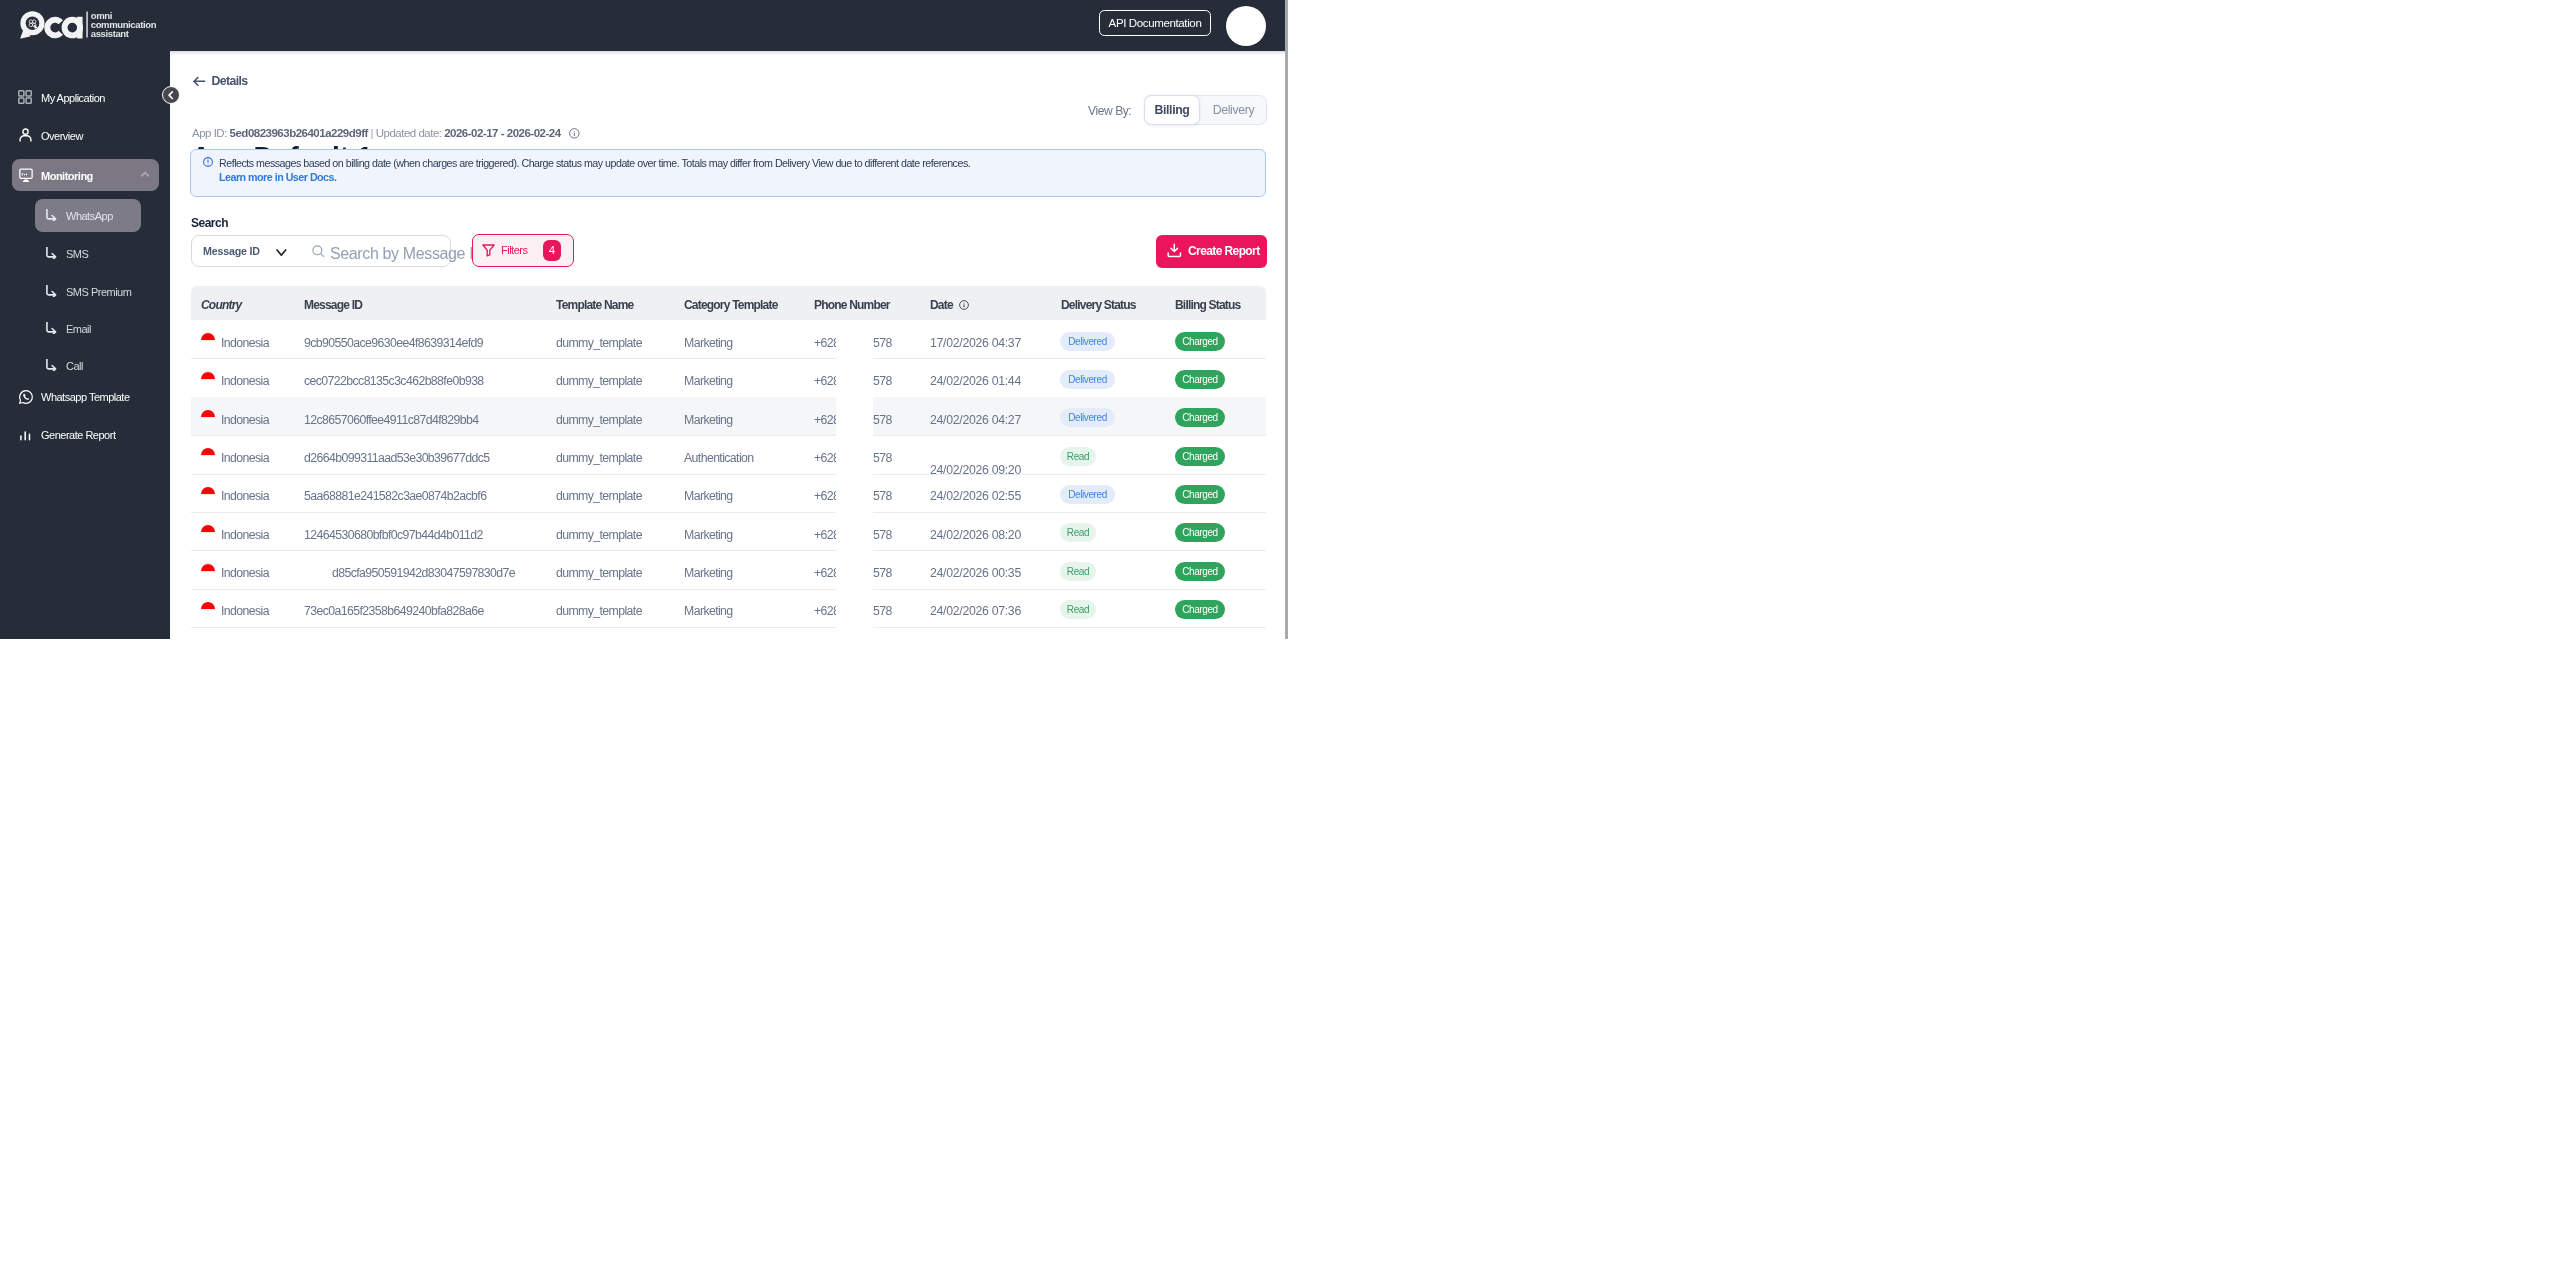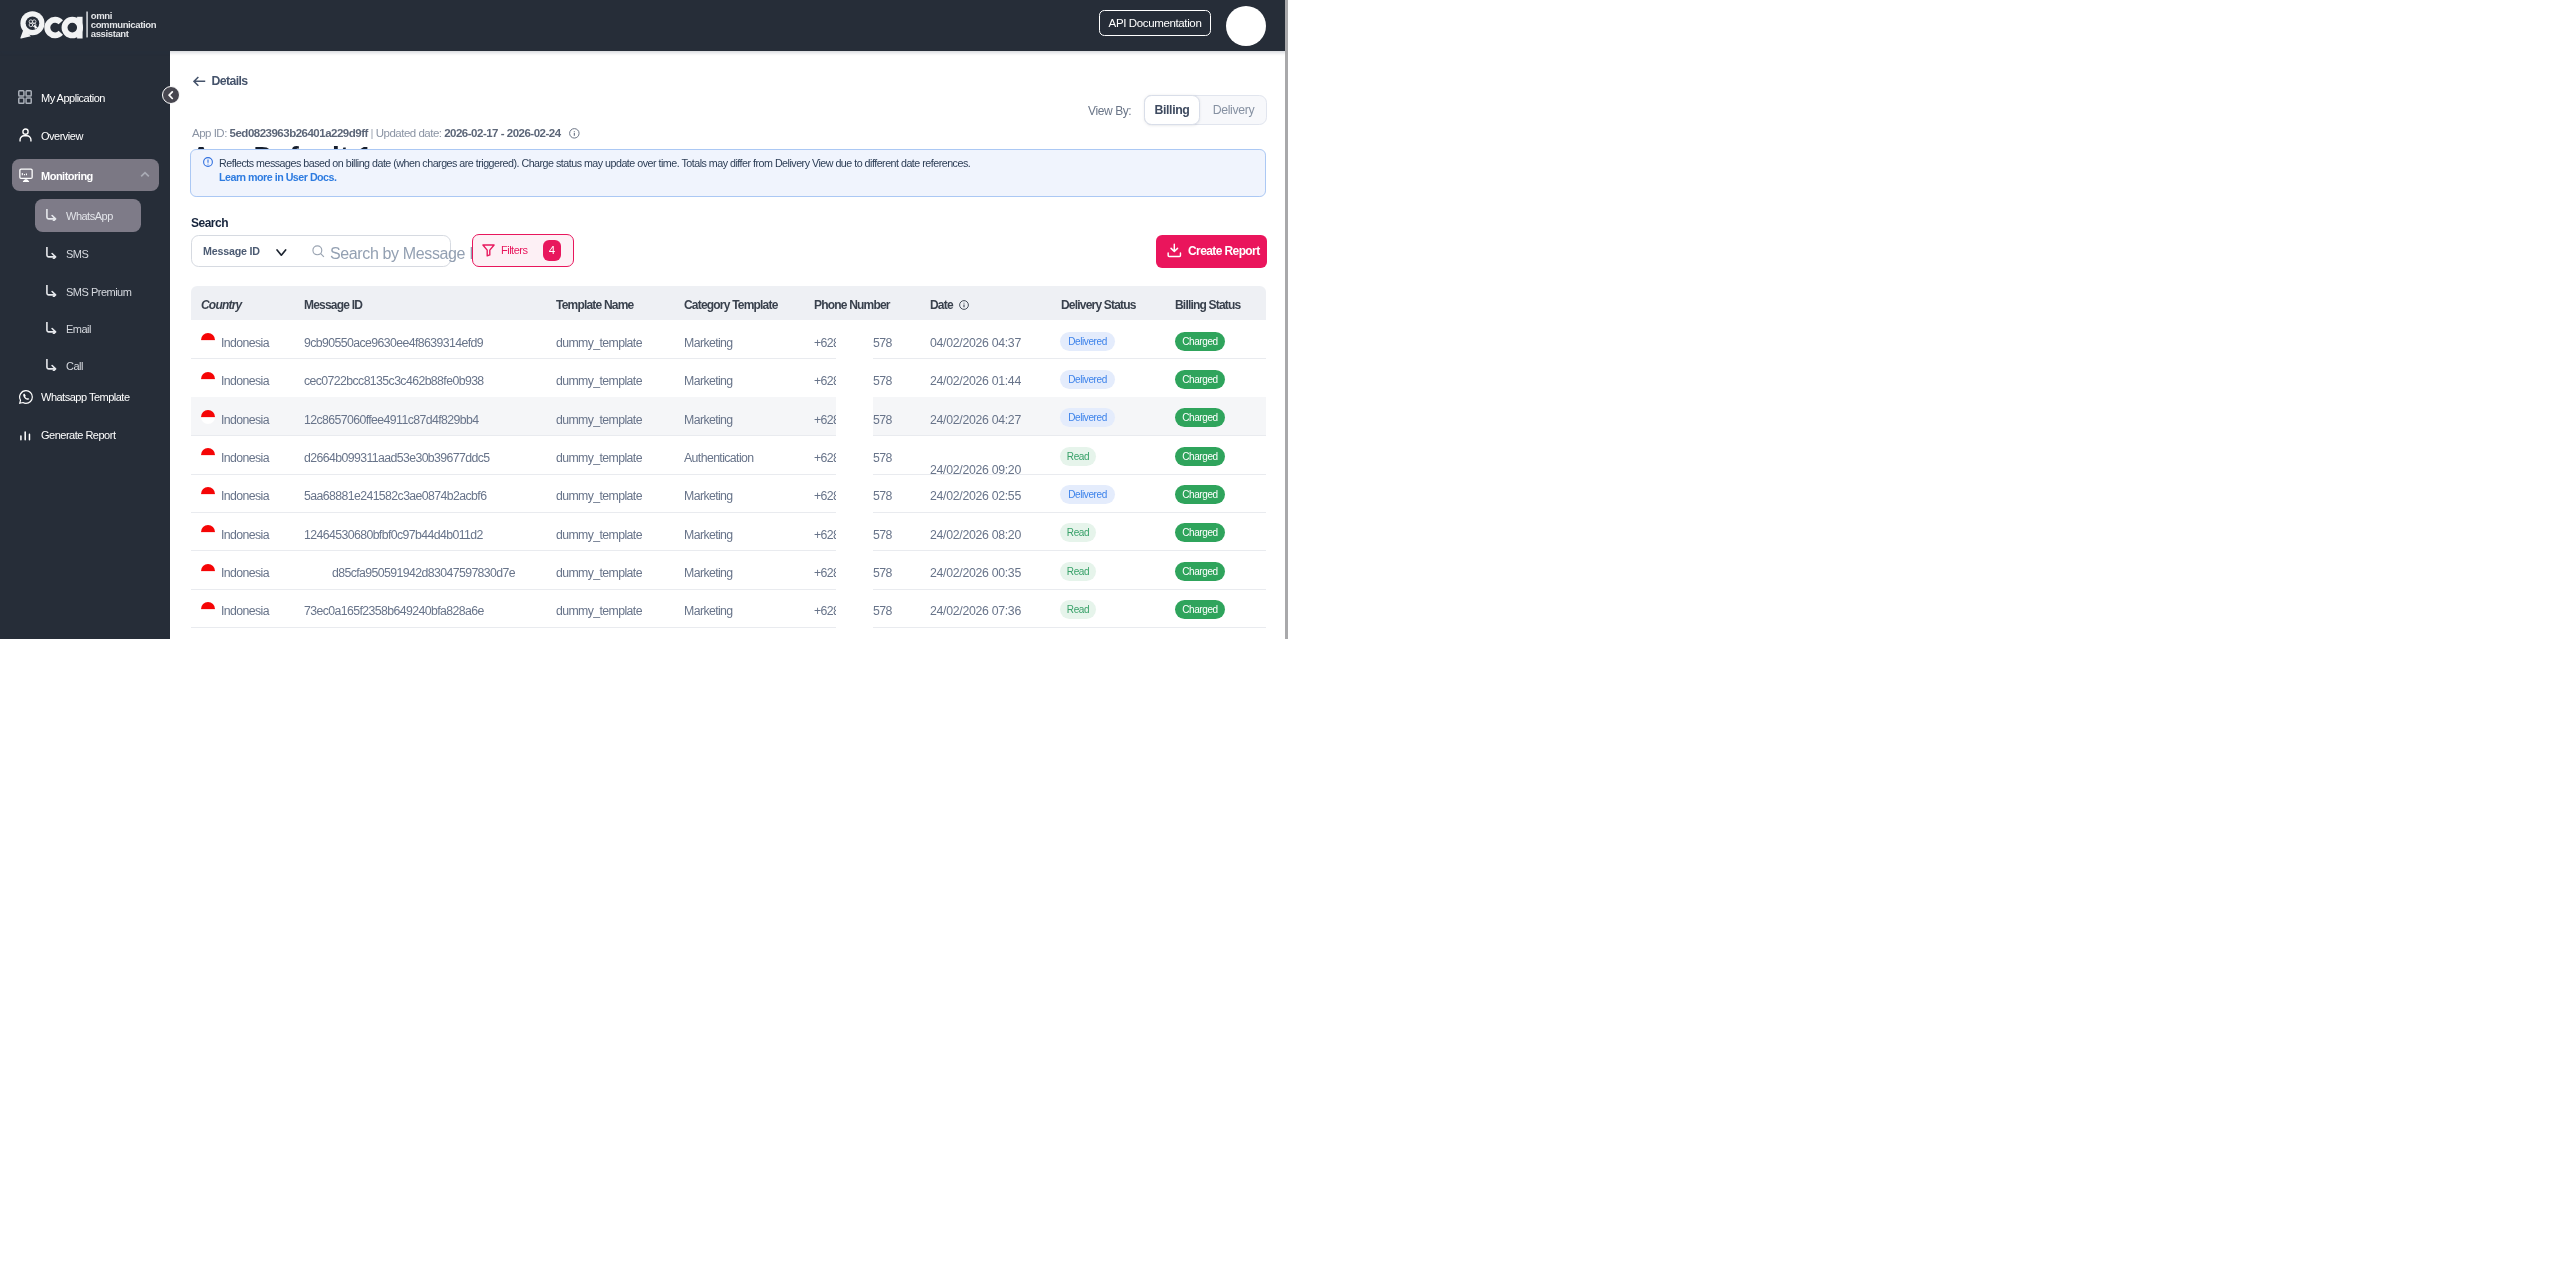--- a/index.html
+++ b/index.html
@@ -222,21 +222,21 @@
 <div class="hcell" style="left:1175px; top:298px;">Billing Status</div>
 
 <div id="rows">
 <div class="flag" style="left:201px; top:333px;"></div>
 <div class="cell" style="left:221px; top:336px;">Indonesia</div>
 <div class="cell" style="left:304px; top:336px;">9cb90550ace9630ee4f8639314efd9</div>
 <div class="cell" style="left:556px; top:336px;">dummy_template</div>
 <div class="cell" style="left:684px; top:336px;">Marketing</div>
 <div class="cell" style="left:814px; top:336px;">+628</div>
 <div class="cell" style="left:873px; top:336px;">578</div>
-<div class="cell" style="left:930px; top:336px; letter-spacing:-0.3px;">04/02/2026 04:37</div>
+<div class="cell" style="left:930px; top:336px; letter-spacing:-0.3px;">17/02/2026 04:37</div>
 <div class="chip" style="left:1060px; top:332px; width:55px; background:#e4ecfc; color:#3c82ea;">Delivered</div>
 <div class="chip" style="left:1175px; top:332px; width:50px; background:#2fa45c; color:#fff;">Charged</div>
 <div class="row-sep" style="top:358px;"></div>
 <div class="flag" style="left:201px; top:372px;"></div>
 <div class="cell" style="left:221px; top:374px;">Indonesia</div>
 <div class="cell" style="left:304px; top:374px;">cec0722bcc8135c3c462b88fe0b938</div>
 <div class="cell" style="left:556px; top:374px;">dummy_template</div>
 <div class="cell" style="left:684px; top:374px;">Marketing</div>
 <div class="cell" style="left:814px; top:374px;">+628</div>
 <div class="cell" style="left:873px; top:374px;">578</div>

